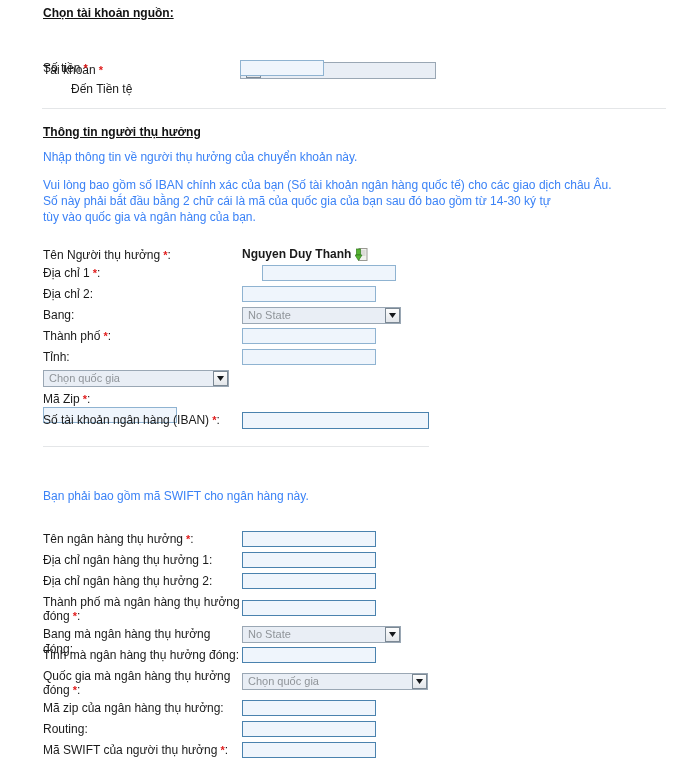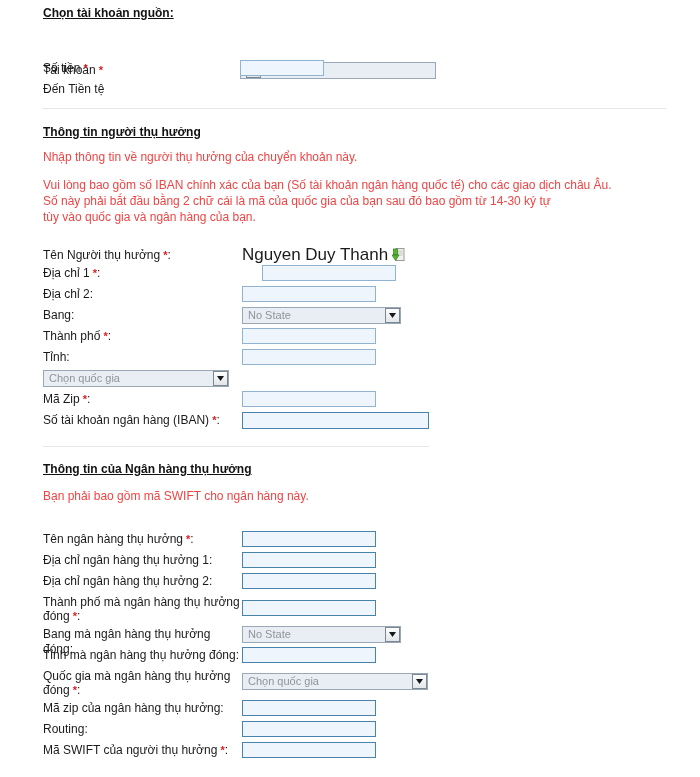--- a/index.html
+++ b/index.html
@@ -28,21 +28,21 @@
   .section-title {
     font-size: 12px;
     font-weight: bold;
     color: #111111;
     margin: 0;
     line-height: 15px;
     text-decoration: underline;
   }
   .para {
     font-size: 12px;
-    color: #ef4444;
+    color: #3b82f6;
     margin: 0;
     line-height: 16px;
   }
   .req {
     color: #e01b1b;
     font-weight: bold;
     font-size: 11px;
   }
 
   
@@ -58,26 +58,27 @@
     display: flex;
     align-items: flex-start;
   }
   .lbl {
     font-size: 12px;
     color: #1a1a1a;
     line-height: 15px;
     padding-top: 1px;
   }
   .value-text {
-    font-size: 17px;
+    font-size: 12px;
     color: #1a1a1a;
     line-height: 15px;
     display: flex;
     align-items: center;
     gap: 4px;
+    font-weight: bold;
   }
 
   
   .txt {
     box-sizing: border-box;
     height: 16px;
     background: #eff5fc;
     border: 1px solid #6e9cc4;
     outline: none;
     font-family: "Liberation Sans", sans-serif;
@@ -150,21 +151,21 @@
   </div>
 
   <div class="row" style="position:absolute;left:43px;top:60px;width:420px;">
     <div class="lbl" style="width:197px;">
       <span>Số tiền</span><span class="req"> *</span>
     </div>
     <input class="txt soft" style="width: 84px;" type="text" value="">
   </div>
 
   <div class="row" style="position:absolute;left:43px;top:81px;width:420px;">
-    <div class="lbl" style="width:197px;">Đến Tiền tệ</div>
+    <div class="lbl" style="width:197px;margin-left:28px;">Đến Tiền tệ</div>
   </div>
 
   <div class="divider" style="position:absolute;left:42px;top:108px;width:624px;"></div>
 
   <div class="section-title" style="position:absolute;left:43px;top:125px;">Thông tin người thụ hưởng</div>
 
   <div class="para" style="position:absolute;left:43px;top:149px;">Nhập thông tin về người thụ hưởng của chuyển khoản này.</div>
 
   <div style="position:absolute;left:43px;top:177px;">
     <div class="para">Vui lòng bao gồm số IBAN chính xác của bạn (Số tài khoản ngân hàng quốc tế) cho các giao dịch châu Âu.</div>
@@ -237,37 +238,36 @@
     <div class="sel" style="width:186px;">
       <span class="sel-label">Chọn quốc gia</span>
       <span class="arrow-btn">
         <svg width="7" height="5" viewBox="0 0 7 5">
             <polygon points="0,0 7,0 3.5,5" fill="#15181b"></polygon>
           </svg>
       </span>
     </div>
   </div>
 
-  <div class="row" style="position:absolute;left:43px;top:391px;width:430px;">
+  <div class="row" style="position:absolute;left:43px;top:391px;width:430px;flex-direction:column;">
     <div class="lbl" style="width:199px;">
       <span>Mã Zip</span><span class="req"> *</span><span>:</span>
     </div>
     <input class="txt soft" style="width: 134px;" type="text" value="">
   </div>
 
   <div class="row" style="position:absolute;left:43px;top:412px;width:440px;">
     <div class="lbl" style="width:199px;">
       <span>Số tài khoản ngân hàng (IBAN)</span><span class="req"> *</span><span>:</span>
     </div>
     <input class="txt strong" style="width: 187px; height: 17px;" type="text" value="">
   </div>
 
   <div class="divider" style="position:absolute;left:43px;top:446px;width:386px;"></div>
 
-  <div class="section-title" style="position:absolute;left:43px;top:462px;">Thông tin của Ngân hàng thụ hưởng</div>
 
   <div class="para" style="position:absolute;left:43px;top:488px;">Bạn phải bao gồm mã SWIFT cho ngân hàng này.</div>
 
   <div class="row" style="position:absolute;left:43px;top:531px;width:430px;">
     <div class="lbl" style="width:199px;">
       <span>Tên ngân hàng thụ hưởng</span><span class="req"> *</span><span>:</span>
     </div>
     <input class="txt strong" style="width: 134px;" type="text" value="">
   </div>
 

